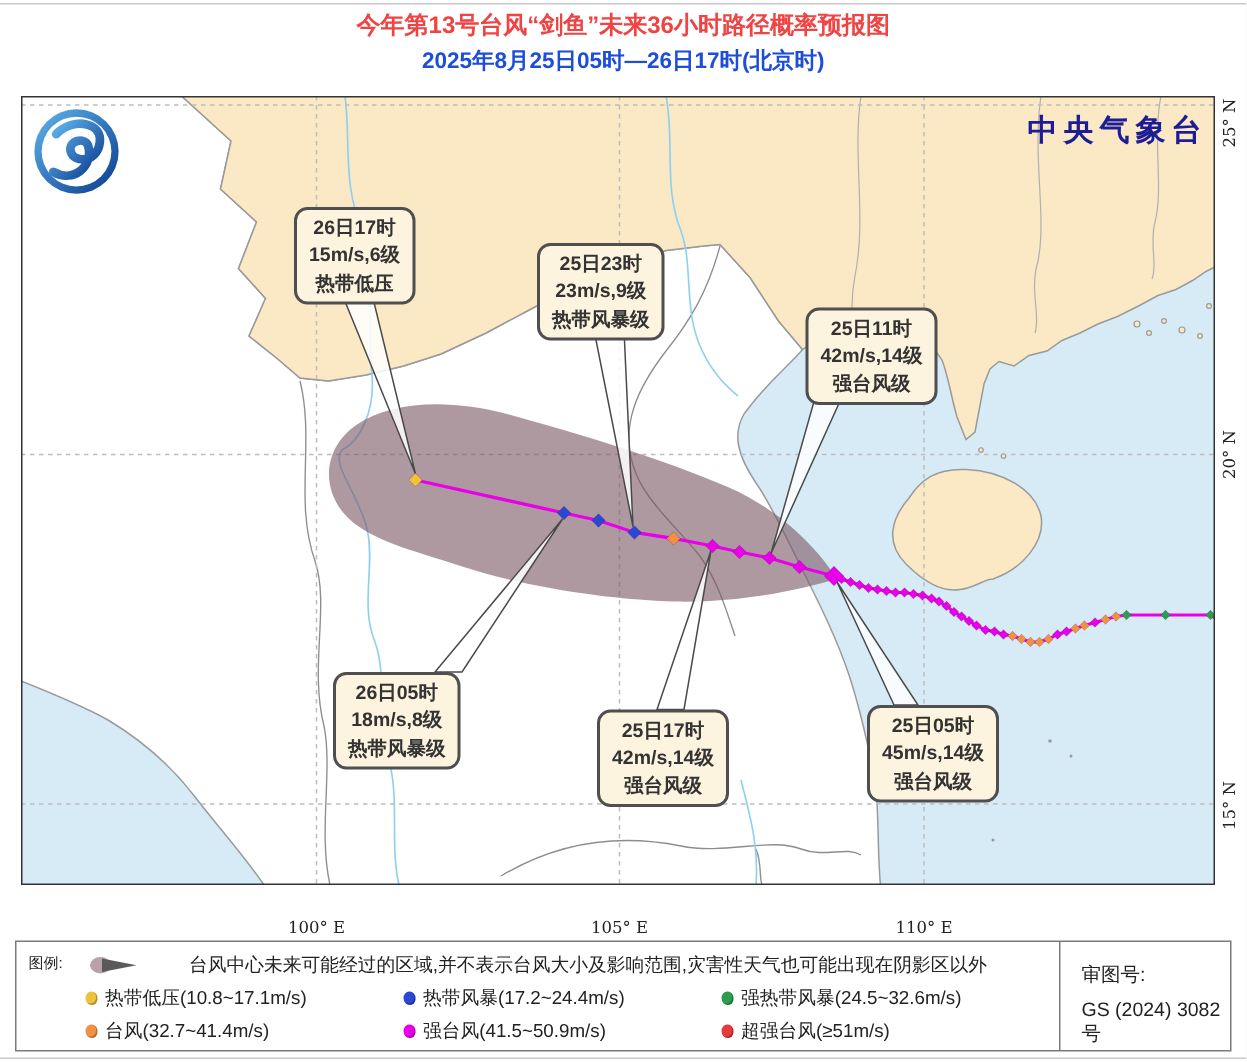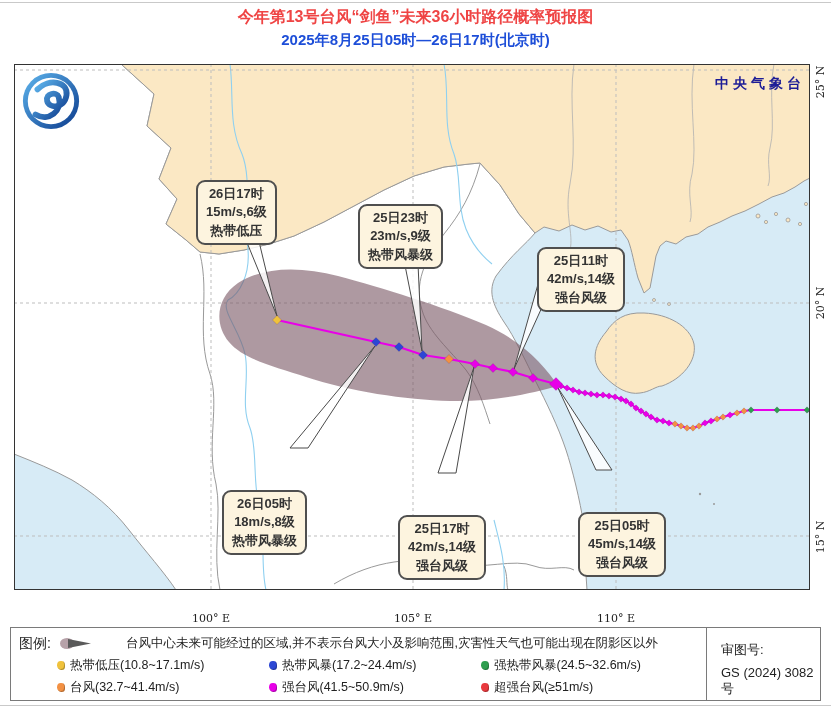--- a/index.html
+++ b/index.html
@@ -10,37 +10,37 @@
   #title{position:absolute;top:7px;left:0;width:831px;text-align:center;
          font-size:16px;font-weight:bold;color:#ef4444;}
   #subtitle{position:absolute;top:31px;left:0;width:831px;text-align:center;
          font-size:15px;font-weight:bold;color:#1d4ed8;}
   
   #map{position:absolute;left:14px;top:64px;width:796px;height:526px;z-index:1;}
   #map svg{position:absolute;left:0;top:0;}
   
   #credit{position:absolute;top:74px;left:560px;width:245px;text-align:right;z-index:4;
           color:#1c1c96;font-weight:bold;line-height:1.35;}
-  #credit .l1{font-size:14px;letter-spacing:4px;}
+  #credit .l1{font-size:20px;letter-spacing:4px;}
   #credit .l2{font-size:15px;}
   
   #logo{position:absolute;left:20px;top:70px;z-index:4;}
   
   .callout{position:absolute;z-index:3;background:#fdf4df;border:2px solid #4f4f4f;
            border-radius:9px;padding:3px 8px;text-align:center;font-size:13px;
-           font-weight:600;color:#333;line-height:1.42;white-space:nowrap;margin-top:42px;}
+           font-weight:600;color:#333;line-height:1.42;white-space:nowrap;}
   
   .lon-label{position:absolute;top:612px;transform:translateX(-50%);z-index:2;
              font-family:"DejaVu Serif",serif;font-size:11px;color:#222;}
   .lat-label{position:absolute;transform:translate(-50%,-50%) rotate(-90deg);z-index:2;
              font-family:"DejaVu Serif",serif;font-size:11px;color:#222;white-space:nowrap;}
   
   #legend-panel{position:absolute;left:10px;top:627px;width:809px;height:72px;
                 border:1px solid #7a7a7a;background:#fff;z-index:2;font-size:12.5px;color:#222;}
-  #legend-caption{position:absolute;left:8px;top:7px;font-size:14px;}
+  #legend-caption{position:absolute;left:8px;top:7px;font-size:10px;}
   #cone-icon{position:absolute;left:48px;top:8px;}
   #cone-text{position:absolute;left:90px;top:7px;margin-left:25px;}
   .legend-row{position:absolute;left:46px;width:640px;}
   #legend-row-1{top:29px;}
   #legend-row-2{top:51px;}
   .legend-item{display:inline-block;width:212px;vertical-align:top;}
   .legend-item:nth-child(3){width:215px;}
   .legend-dot{display:inline-block;width:8px;height:9px;border-radius:50% 50% 45% 55%;
               margin-right:5px;vertical-align:-1px;box-shadow:inset -1px -1px 0 rgba(0,0,0,.25);}
   #approval{position:absolute;left:695px;top:0;width:114px;height:72px;border-left:1px solid #7a7a7a;}

